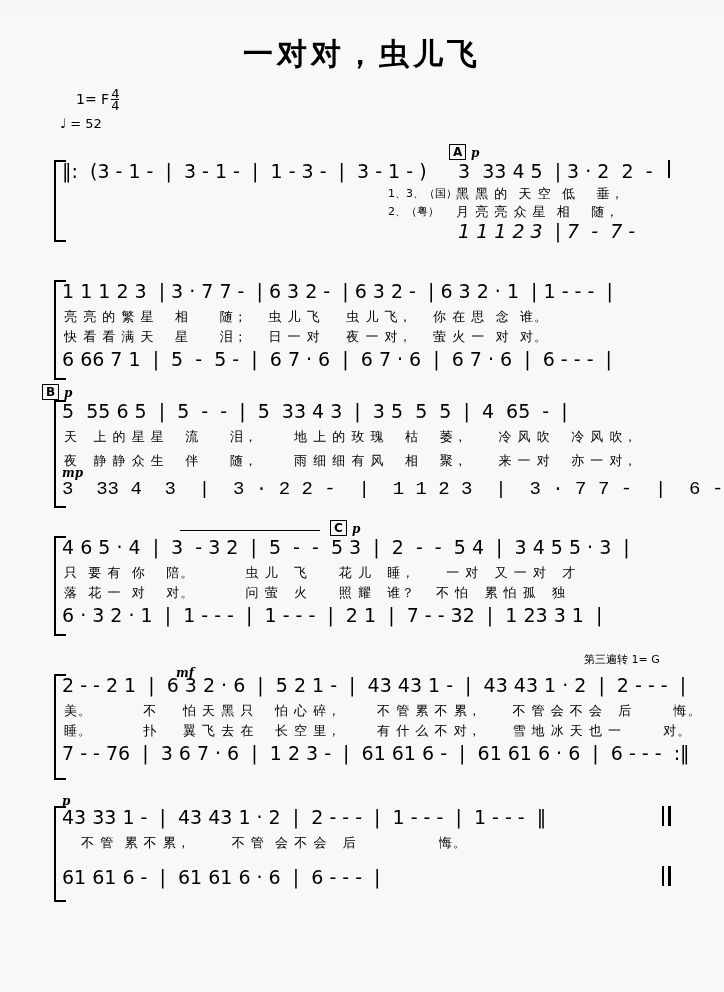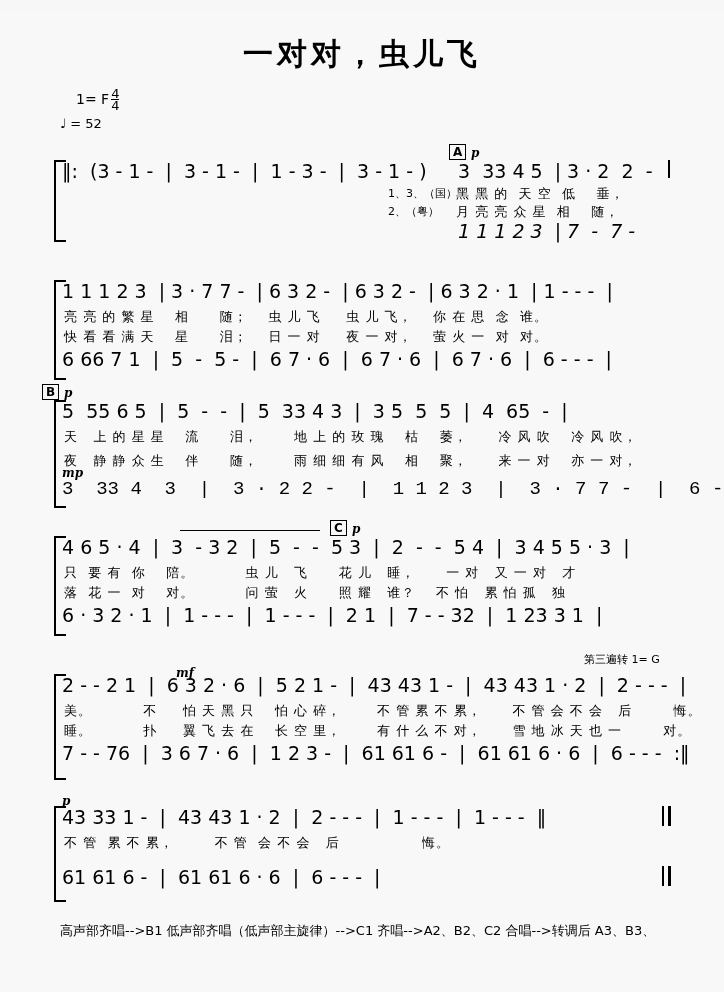--- a/index.html
+++ b/index.html
@@ -163,26 +163,25 @@
     <div class="notes" style="position:absolute;left:62px;top:22px;">2 - - 2 1  |  6 3 2 · 6  |  5 2 1 -  |  43 43 1 -  |  43 43 1 · 2  |  2 - - -  |</div>
     <div class="lyr" style="position:absolute;left:64px;top:50px;letter-spacing:1px;">美。          不     怕 天 黑 只    怕 心 碎，       不 管 累 不 累，      不 管 会 不 会   后        悔。</div>
     <div class="lyr" style="position:absolute;left:64px;top:70px;letter-spacing:1px;">睡。          扑     翼 飞 去 在    长 空 里，       有 什 么 不 对，      雪 地 冰 天 也 一        对。</div>
     <div class="notes" style="position:absolute;left:62px;top:90px;">7 - - 76  |  3 6 7 · 6  |  1 2 3 -  |  61 61 6 -  |  61 61 6 · 6  |  6 - - -  :‖</div>
   </div>
 
   <div class="row" style="top:782px;">
     <div class="dyn" style="left:62px;top:0px;">p</div>
     <div class="brace" style="left:54px;top:12px;height:92px;"></div>
     <div class="notes" style="position:absolute;left:62px;top:12px;">43 33 1 -  |  43 43 1 · 2  |  2 - - -  |  1 - - -  |  1 - - -  ‖</div>
-    <div class="lyr" style="position:absolute;left:64px;top:40px;letter-spacing:1px;">不 管  累 不 累，        不 管  会 不 会   后                悔。</div>
+    <div class="lyr" style="position:absolute;left:81px;top:40px;letter-spacing:1px;">不 管  累 不 累，        不 管  会 不 会   后                悔。</div>
     <div class="notes" style="position:absolute;left:62px;top:72px;">61 61 6 -  |  61 61 6 · 6  |  6 - - -  |</div>
     <div class="bar" style="left:662px;top:12px;height:20px;"></div>
     <div class="bar" style="left:668px;top:12px;height:20px;width:3px;"></div>
     <div class="bar" style="left:662px;top:72px;height:20px;"></div>
     <div class="bar" style="left:668px;top:72px;height:20px;width:3px;"></div>
   </div>
 
   <div class="footer">
-    <p>高声部齐唱--&gt;B1 低声部齐唱（低声部主旋律）--&gt;C1 齐唱--&gt;A2、B2、C2 合唱--&gt;转调后 A3、B3、</p>
 
   </div>
 
 </div>
 
 </body></html>

